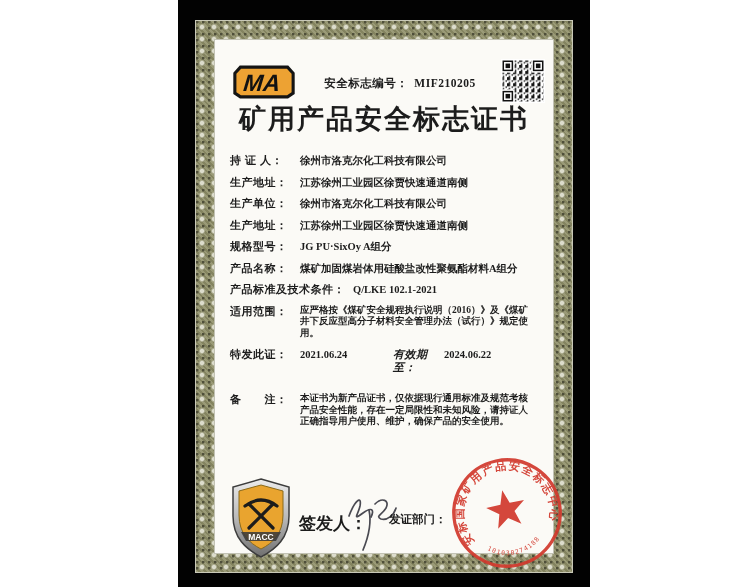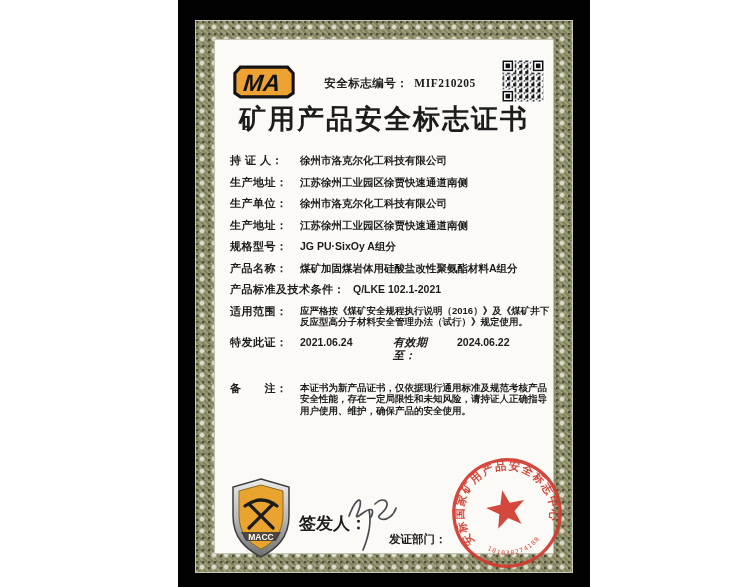--- a/index.html
+++ b/index.html
@@ -25,38 +25,38 @@
   }
   
   .ma-logo{position:absolute;left:18px;top:23px;width:62px;height:38px;}
   .serial{position:absolute;left:0;right:0;top:36px;text-align:center;padding-left:32px;
     font-weight:bold;font-size:11.5px;letter-spacing:.5px;}
   .serial .num{font-family:"Liberation Serif", serif;margin-left:6px;}
   .qr{position:absolute;right:8px;top:19px;width:44px;height:44px;}
   .title{position:absolute;left:0;right:0;top:61px;text-align:center;
     font-size:27px;font-weight:bold;letter-spacing:2px;}
   
-  .fields{position:absolute;left:15px;right:3px;top:114px;}
+  .fields{position:absolute;left:15px;right:16px;top:114px;}
   .row{display:flex;align-items:flex-start;margin-bottom:8.5px;line-height:13px;}
   .lbl{font-weight:bold;font-size:11px;min-width:62px;margin-right:8px;white-space:nowrap;letter-spacing:.5px;flex:none;}
   .lbl.wide{min-width:0;}
-  .val{font-family:Liberation Sans, sans-serif;font-weight:600;font-size:10.5px;}
+  .val{font-family:Liberation Serif, serif;font-weight:600;font-size:10.5px;}
   .val.small{font-size:9.5px;line-height:11.5px;}
   .row.validity .val{width:93px;flex:none;}
   .row.validity .lbl2{font-weight:bold;font-size:11px;margin:0 8px 11px 0;letter-spacing:.5px;font-style:italic;}
   
   .statement{position:absolute;left:10px;right:8px;top:358px;
     font-family:"DejaVu Serif", serif;font-weight:600;font-size:10px;line-height:13.5px;
     text-align:justify;text-indent:2em;letter-spacing:.2px;}
   
   .footer{position:absolute;left:14px;right:10px;top:436px;height:90px;}
   .shield{position:absolute;left:0;top:2px;width:64px;height:80px;}
   .sig-label{position:absolute;left:70px;top:36px;font-weight:bold;font-size:17px;}
   .signature{position:absolute;left:112px;top:6px;width:62px;height:72px;}
-  .dept-label{position:absolute;left:160px;top:36px;font-weight:bold;font-size:11.5px;margin-top:20px;}
+  .dept-label{position:absolute;left:160px;top:36px;font-weight:bold;font-size:11.5px;}
   .seal{position:absolute;left:220px;top:-21px;width:116px;height:116px;transform:rotate(-12deg);z-index:5;opacity:.93;}
 </style>
 </head>
 <body>
 
 <div class="mat">
   <div class="cert-border">
     <div class="inner">
 
       <svg class="ma-logo" viewBox="0 0 100 60">

